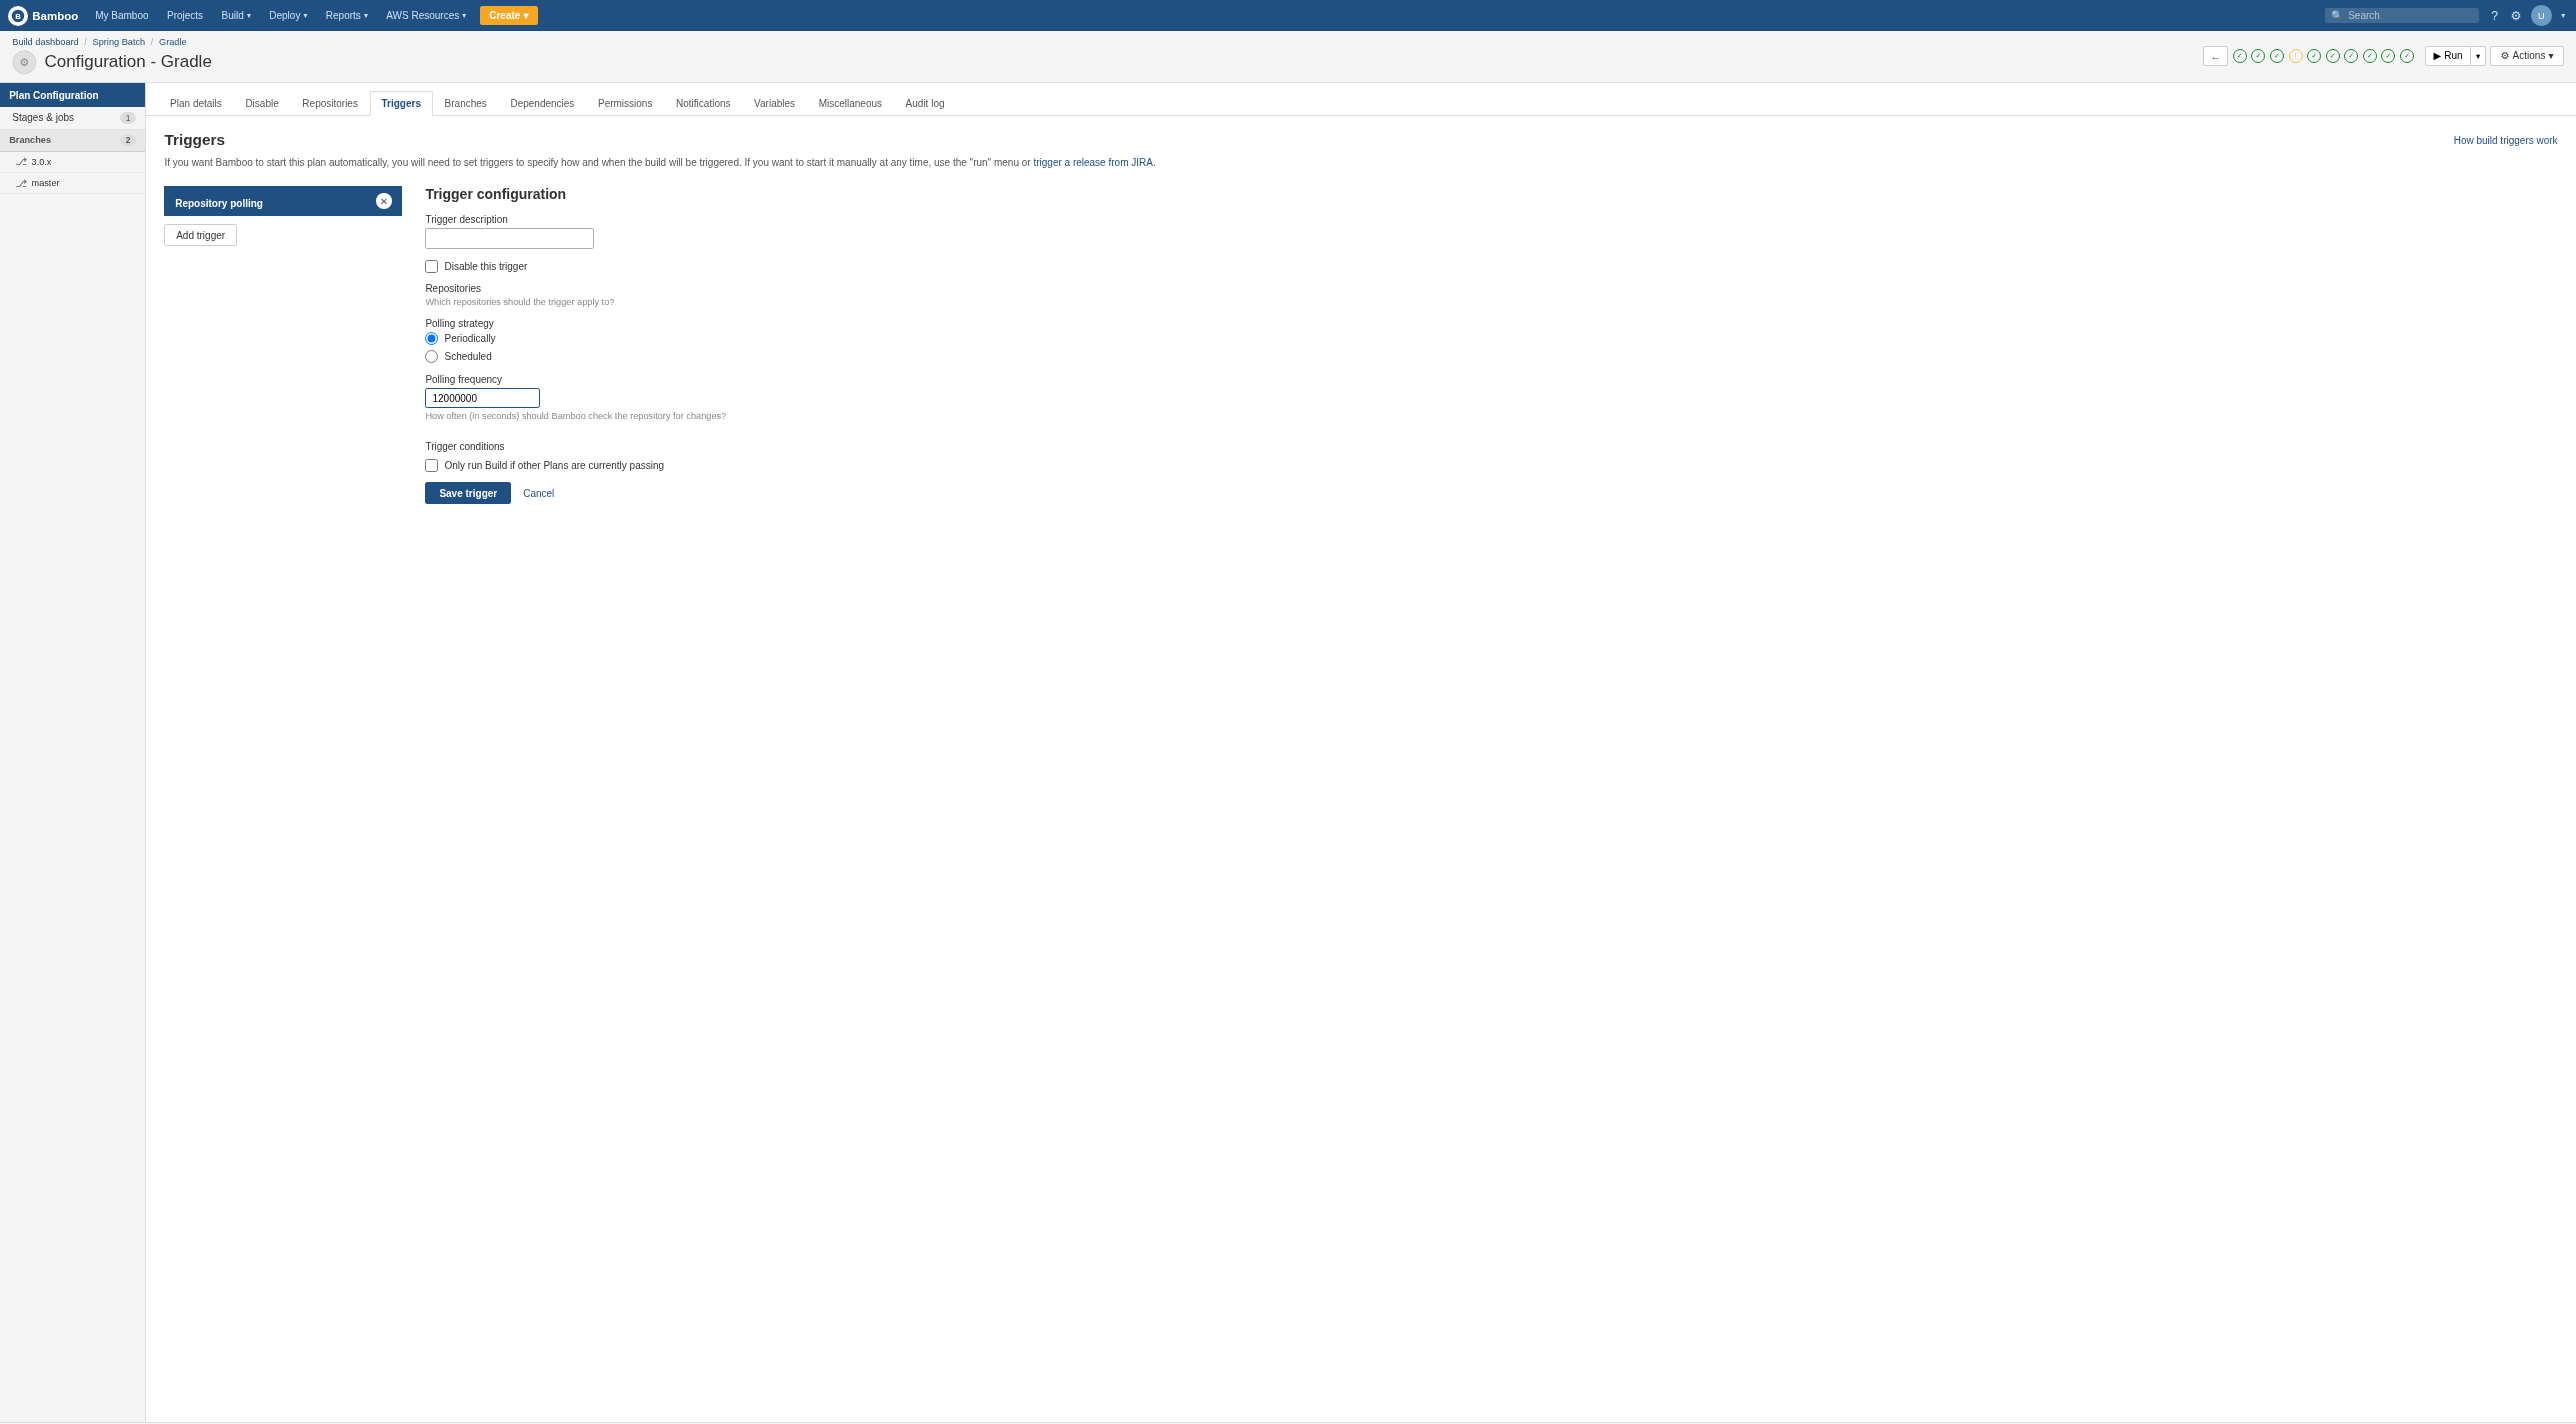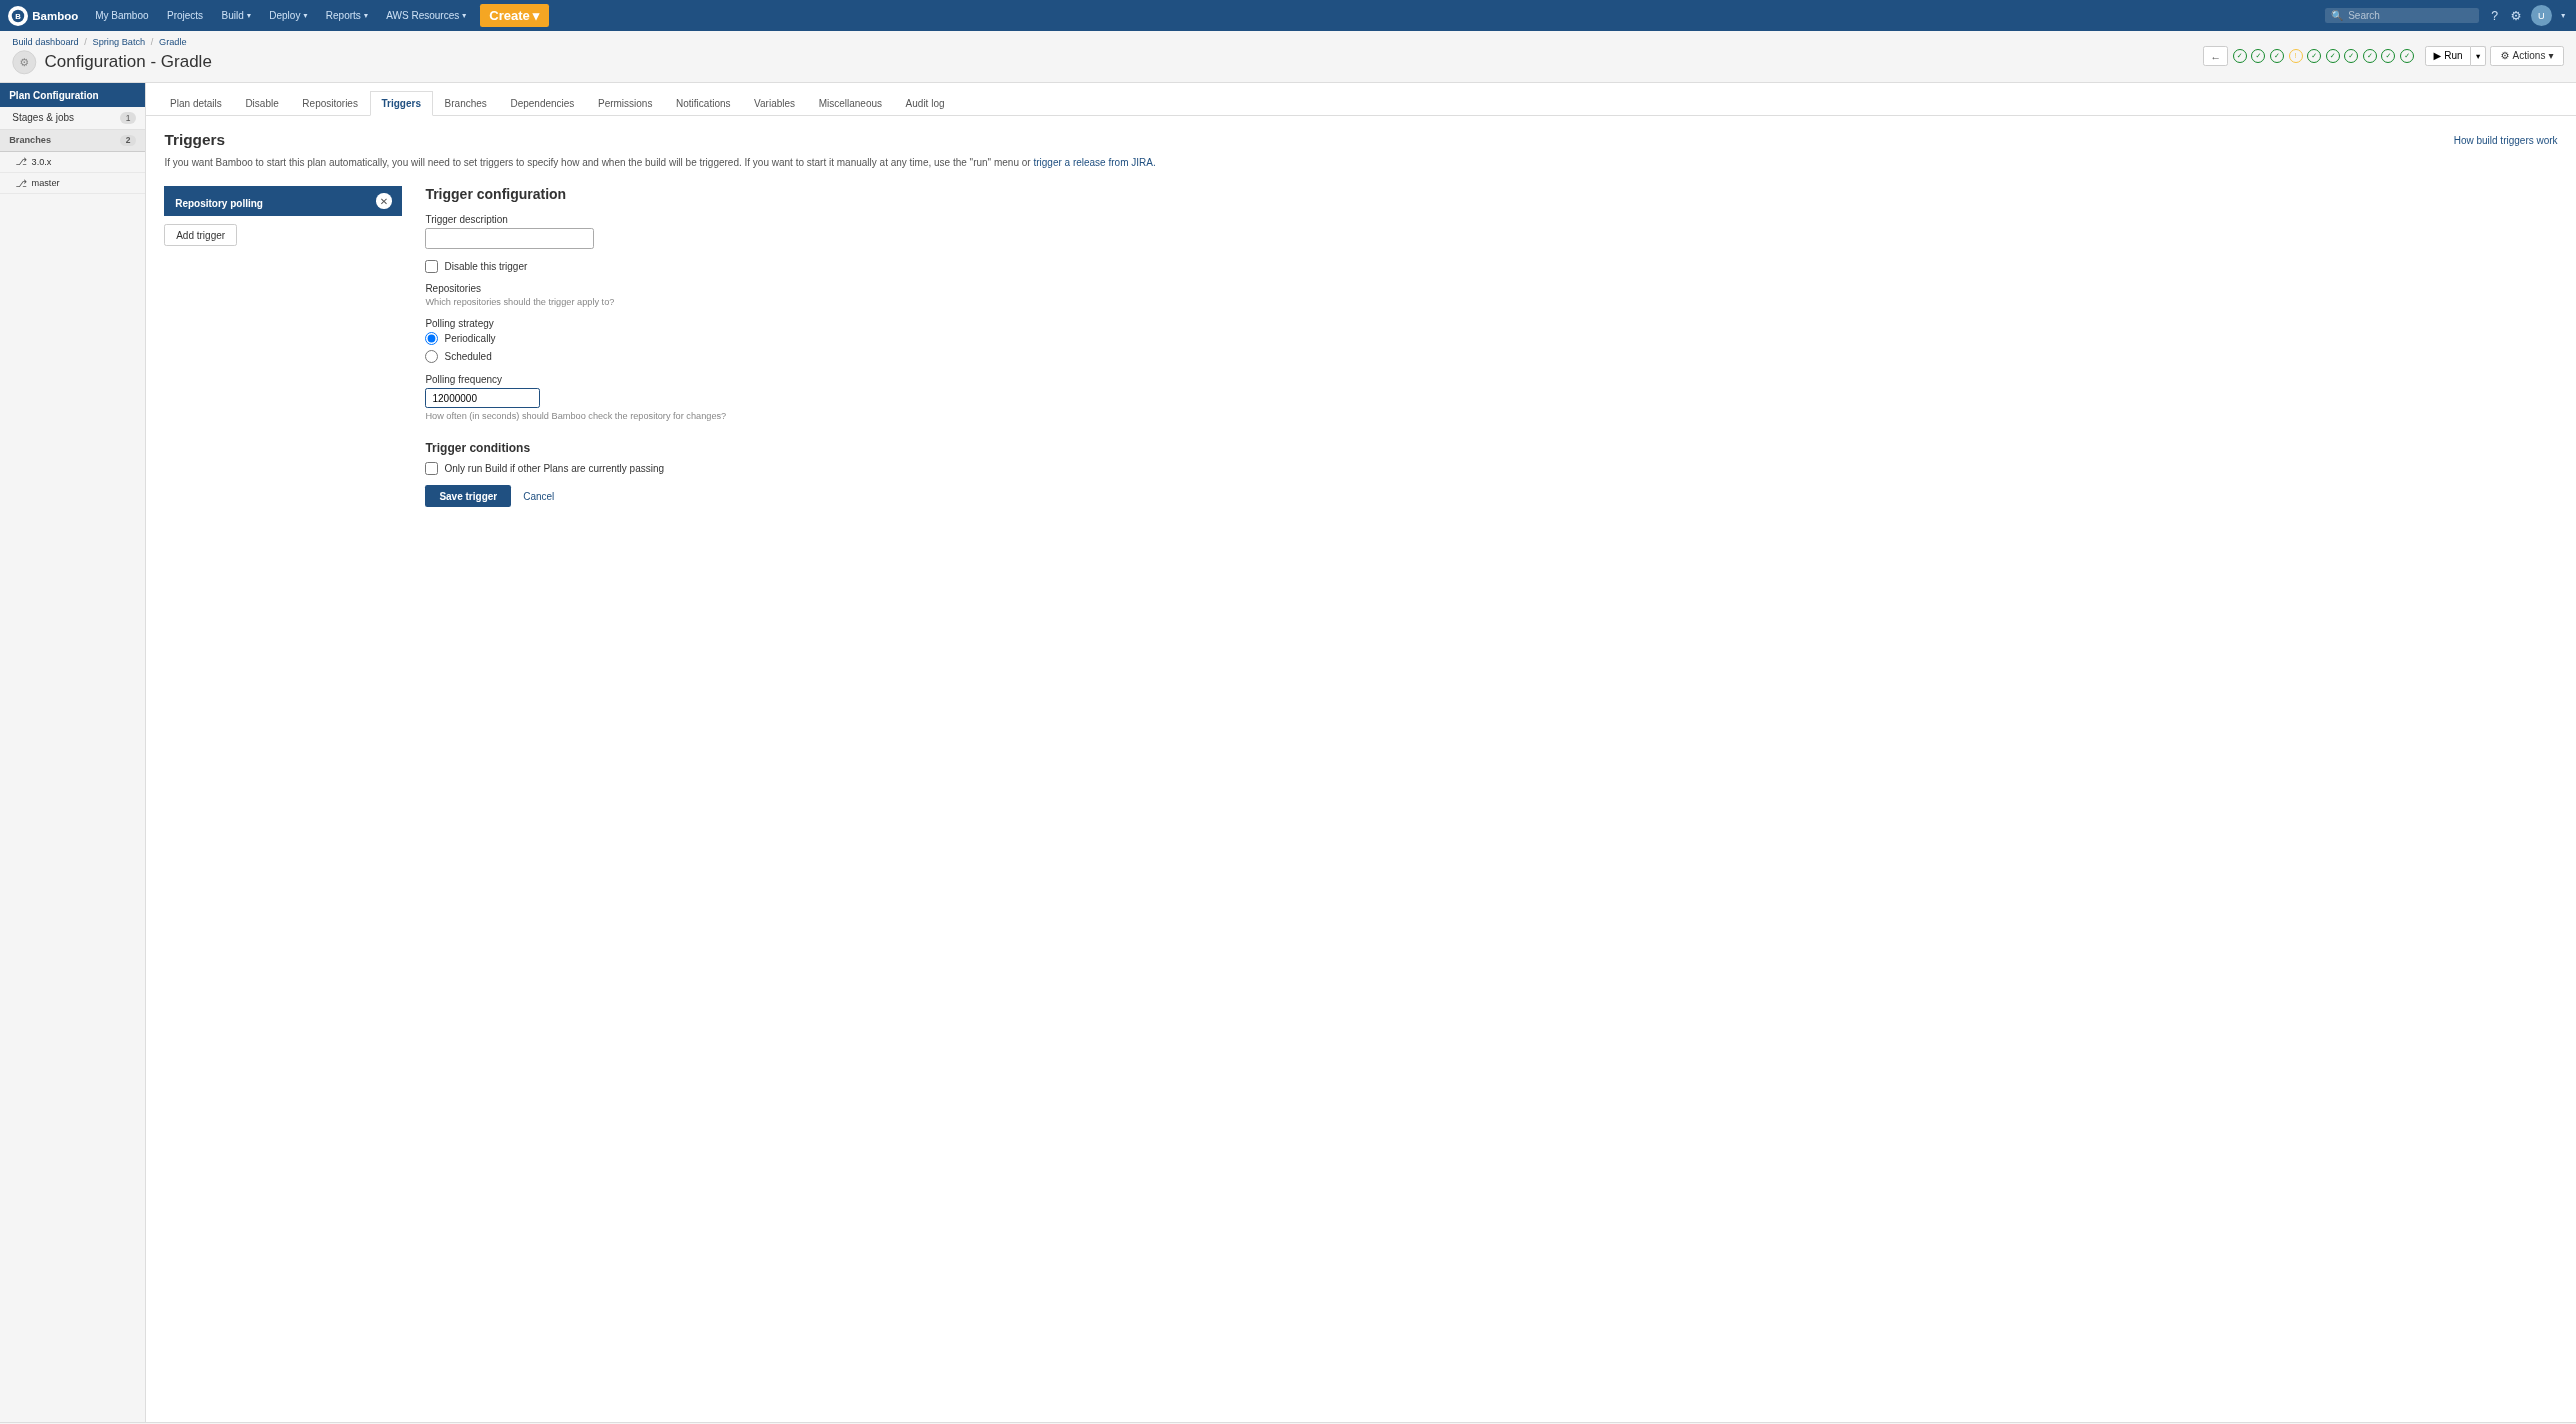--- a/index.html
+++ b/index.html
@@ -20,21 +20,21 @@
     }
     .top-nav .nav-logo .bamboo-icon {
       width: 20px; height: 20px; background: #fff; border-radius: 50%; display: flex; align-items: center; justify-content: center;
     }
     .top-nav .nav-logo .bamboo-icon svg { width: 14px; height: 14px; }
     .nav-item {
       color: #cce0f5; font-size: 10px; padding: 0 7.7px; height: 49px; display: flex; align-items: center; cursor: pointer; white-space: nowrap;
     }
     .nav-item .dropdown-arrow { font-size: 7.7px; margin-left: 3.1px; }
     .nav-create {
-      background: #f5a623; color: #fff; border-radius: 2.3px; padding: 3.8px 9.2px; font-size: 13px; font-weight: bold; cursor: pointer; display: flex; align-items: center; gap: 3.1px; margin-left: 3.1px;
+      background: #f5a623; color: #fff; border-radius: 2.3px; padding: 3.8px 9.2px; font-size: 10px; font-weight: bold; cursor: pointer; display: flex; align-items: center; gap: 3.1px; margin-left: 3.1px;
     }
     .nav-spacer { flex: 1; }
     .nav-search {
       display: flex; align-items: center; background: rgba(255,255,255,0.15); border-radius: 2.3px; padding: 2.3px 6.1px; gap: 4.6px; width: 154px;
     }
     .nav-search input {
       background: transparent; border: none; outline: none; color: #fff; font-size: 10px; width: 100%;
     }
     .nav-search input::placeholder { color: rgba(255,255,255,0.6); }
     .nav-icons { display: flex; align-items: center; gap: 6.1px; margin-left: 6.1px; }
@@ -127,21 +127,21 @@
     .form-label { font-size: 10px; color: #333; margin-bottom: 3.1px; display: block; }
     .form-input {
       border: 0.8px solid #aaa; border-radius: 2.3px; padding: 3.8px 6.1px; font-size: 10px; width: 169px; outline: none;
     }
     .form-input.highlighted { border: 1.5px solid #205081; }
     .checkbox-row { display: flex; align-items: center; gap: 6.1px; font-size: 10px; color: #333; }
     .radio-row { display: flex; align-items: center; gap: 6.1px; font-size: 10px; color: #333; margin-bottom: 4.6px; }
     .repo-checkbox { display: flex; align-items: center; gap: 4.6px; margin-bottom: 3.1px; }
     .repo-hint { font-size: 9.2px; color: #888; margin-top: 1.5px; }
 
-    .trigger-conditions-title { font-size: 12px; font-weight: bold; color: #333; margin-bottom: 6.1px; margin-top: 20px; }
+    .trigger-conditions-title { font-size: 10px; font-weight: normal; color: #333; margin-bottom: 6.1px; margin-top: 20px; }
     .help-text { font-size: 9.2px; color: #888; margin-top: 3.1px; }
 
     .save-btn {
       background: #205081; color: #fff; border: none; border-radius: 2.3px; padding: 5.4px 14px; font-size: 10px; cursor: pointer; font-weight: bold;
     }
     .cancel-link { color: #205081; font-size: 10px; text-decoration: none; margin-left: 9.2px; cursor: pointer; }
 
     
     .footer {
       background: #f5f5f5; border-top: 0.8px solid #ddd; text-align: center; padding: 10.8px; font-size: 9.2px; color: #888;

